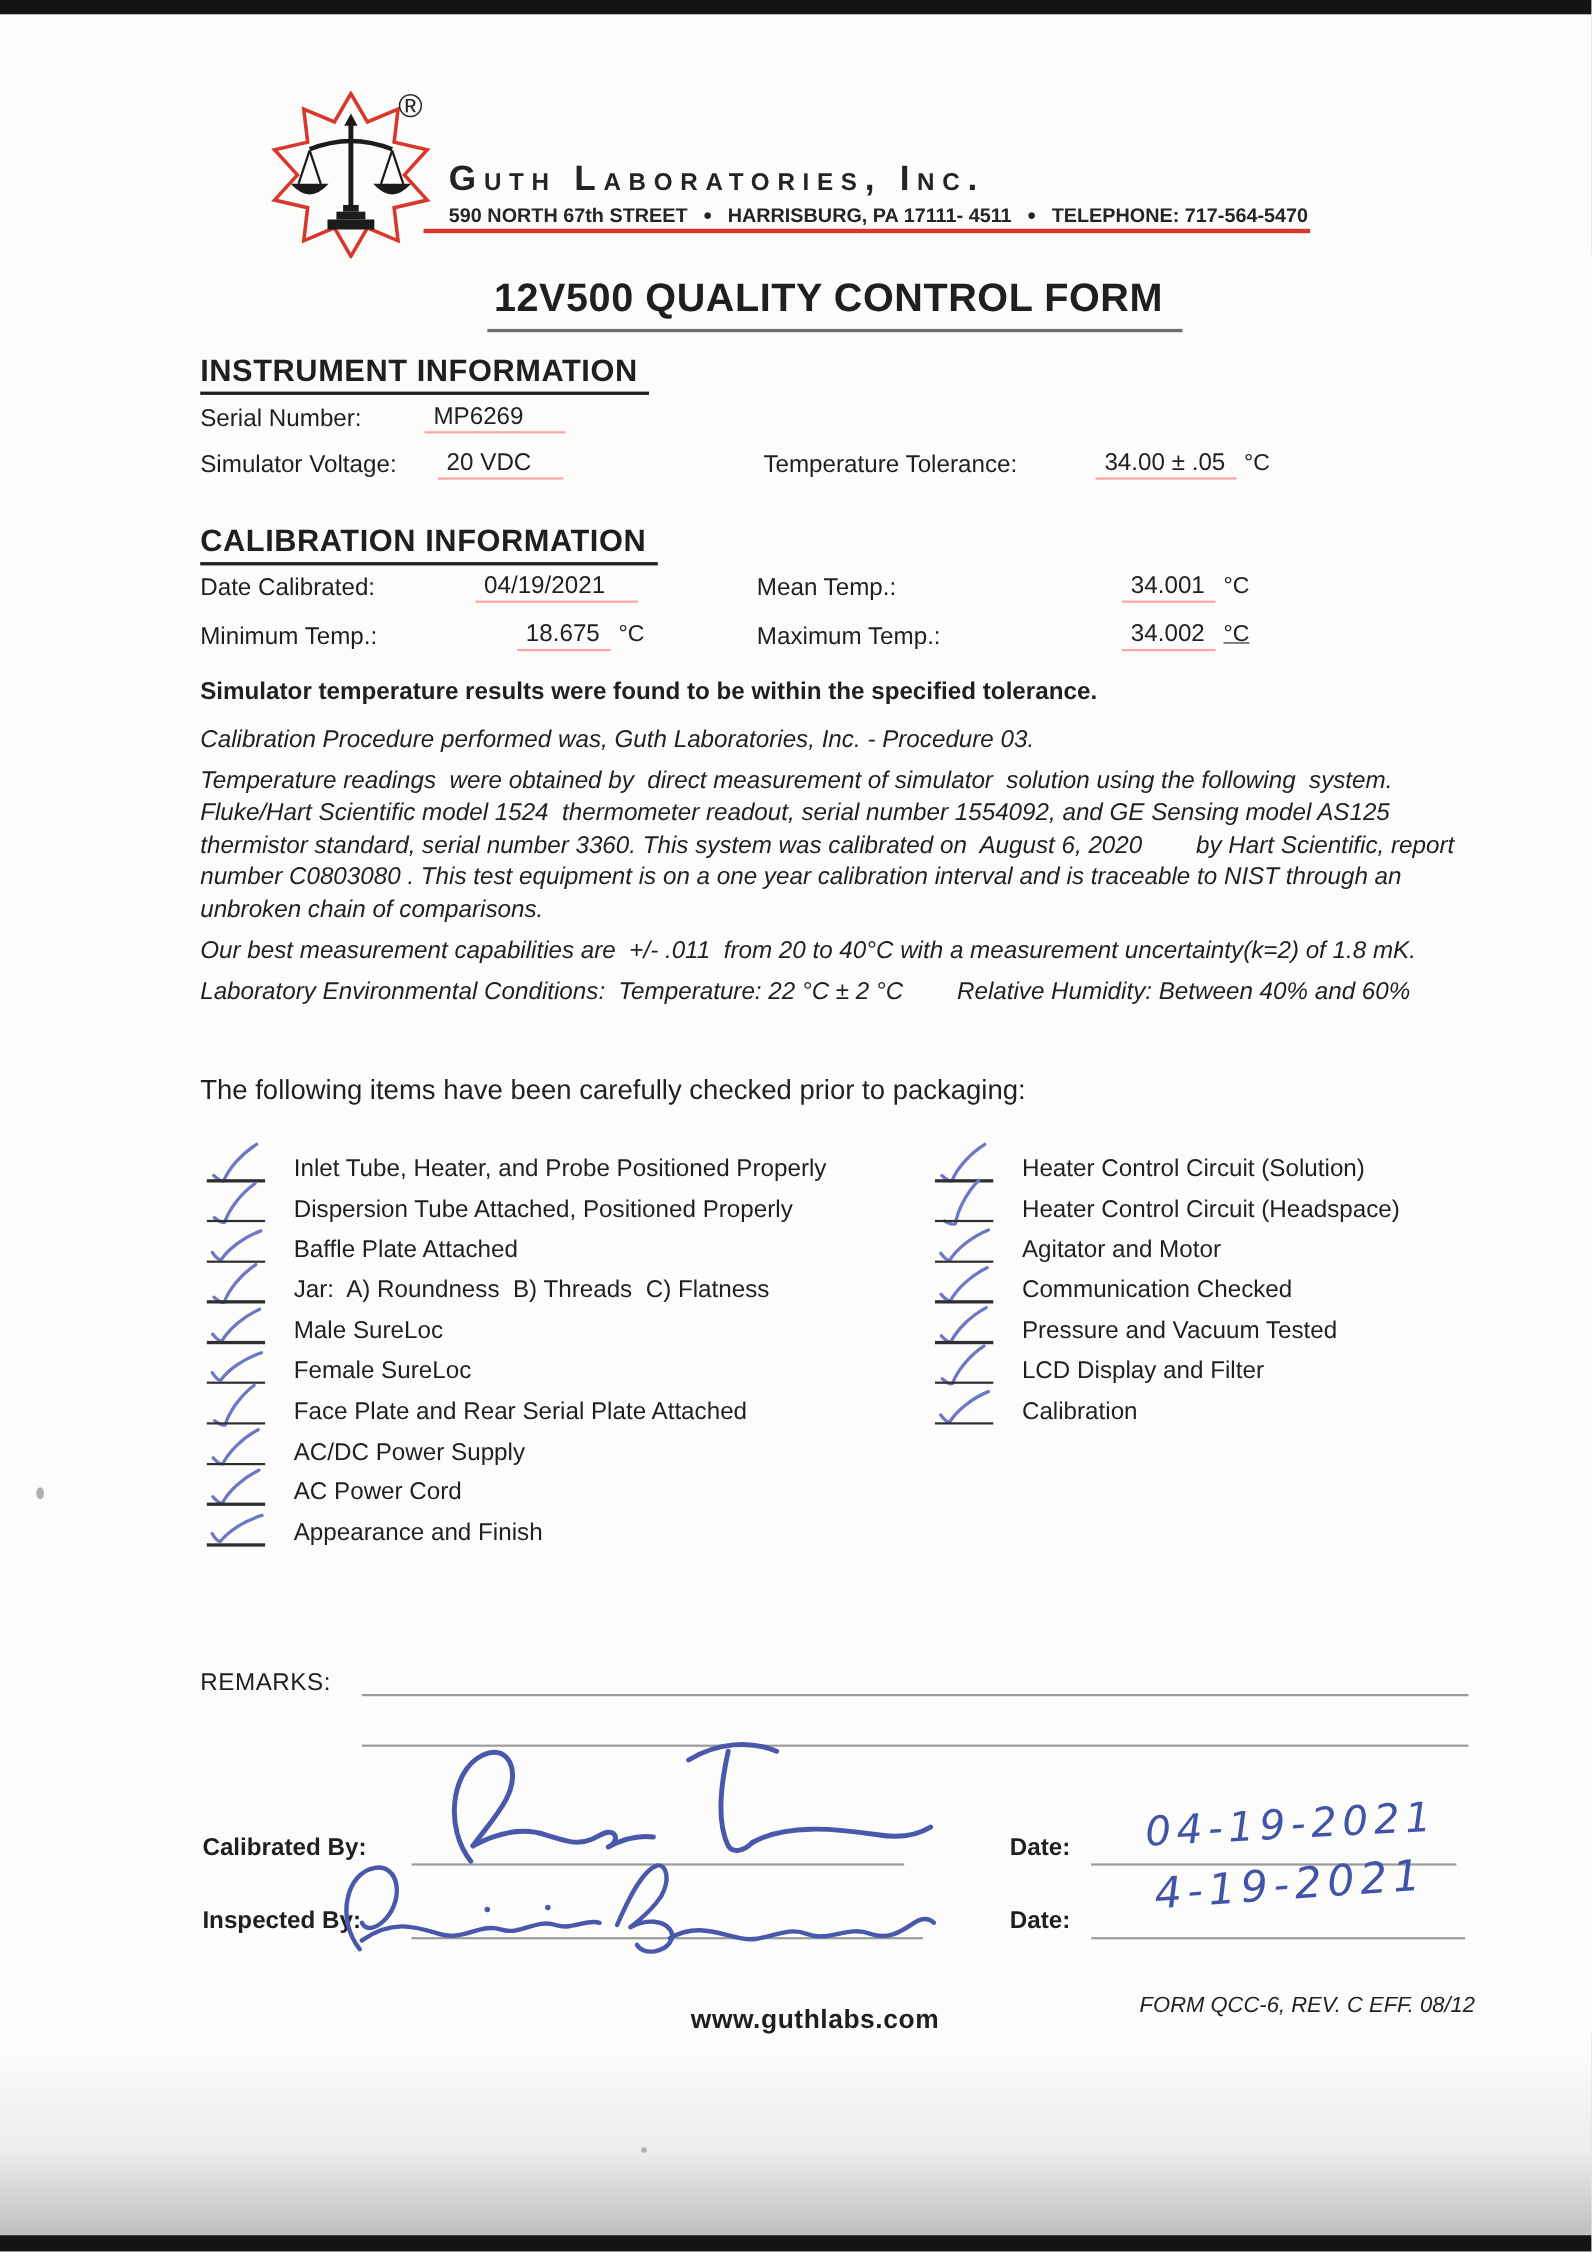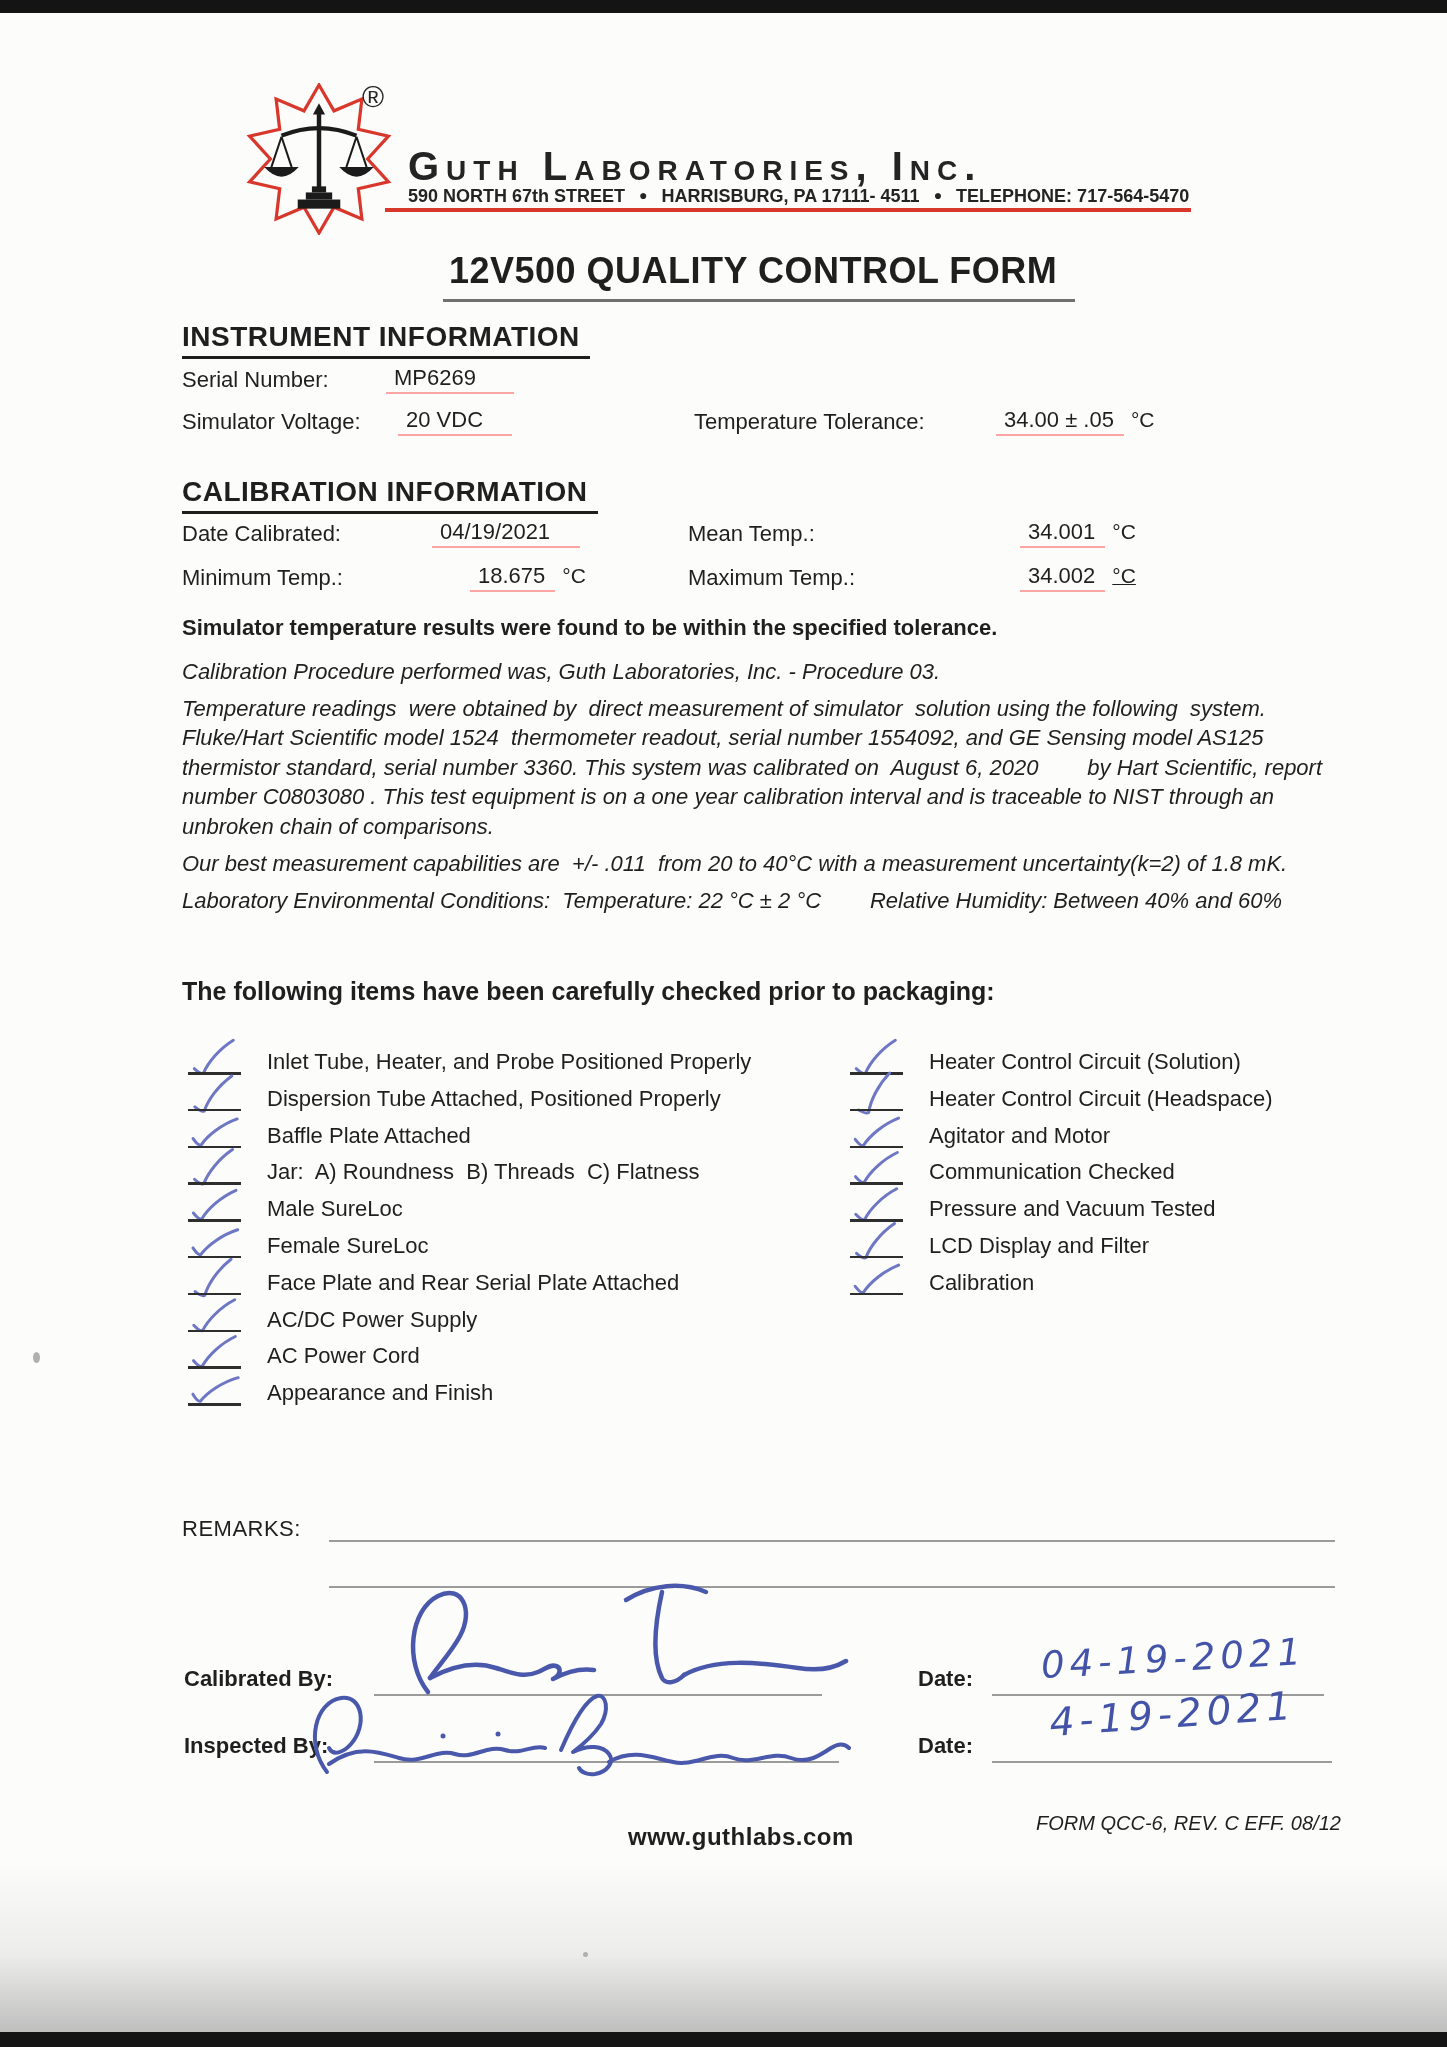--- a/index.html
+++ b/index.html
@@ -5,28 +5,28 @@
   html,body{margin:0;padding:0;background:#d9d9d9;}
   .page{position:relative;width:1447px;height:2047px;margin:0 auto;background:#fcfcfb;
         overflow:hidden;font-family:"Liberation Sans",sans-serif;color:#1f1f1f;}
   .abs{position:absolute;white-space:nowrap;}
   .b{font-weight:bold;}
   .lbl{font-size:22px;}
   .val{font-size:22px;border-bottom:2px solid #fca5a5;padding:0 10px 1px 8px;display:inline-block;}
   .unit{font-size:21px;margin-left:7px;}
   .sec-head{font-size:28px;font-weight:bold;letter-spacing:.5px;border-bottom:3px solid #1e1e1e;padding:0 10px 3px 0;}
   .title{font-size:36px;font-weight:bold;letter-spacing:.5px;border-bottom:3px solid #707070;padding:0 18px 7px 6px;}
-  .company{font-size:40px;font-weight:bold;font-variant:small-caps;letter-spacing:7px;color:#242424;}
+  .company{font-size:32px;font-weight:bold;font-variant:small-caps;letter-spacing:7px;color:#242424;}
   .addr{font-size:18px;font-weight:bold;color:#242424;}
   .addr .bullet{font-size:14px;margin:0 14px;vertical-align:2px;}
   .redline{position:absolute;height:4px;background:#d8382c;}
   .para{font-size:22px;font-style:italic;line-height:29.4px;}
   .para-line{height:29.4px;}
   .statement{font-size:22px;font-weight:bold;}
-  .chk-heading{font-size:25px;font-weight:bold;}
+  .chk-heading{font-size:25px;font-weight:normal;}
   .check-col{position:absolute;}
   .check-row{position:relative;height:36.8px;}
   .checkline{position:absolute;left:0;top:27px;width:53px;height:2.5px;background:#2e2e2e;}
   .checkmark{position:absolute;left:2px;top:-2px;width:46px;height:36px;}
   .checkmark svg{overflow:visible;display:block;}
   .check-label{position:absolute;left:79px;top:4px;font-size:22px;}
   .ruled{position:absolute;height:2px;background:#9b9b9b;}
   .handdate{font-family:"DejaVu Sans",sans-serif;font-style:italic;color:#4353a8;}
   .pen{fill:none;stroke:#4a58ab;stroke-linecap:round;stroke-linejoin:round;}
   .pendot{fill:#4a58ab;stroke:none;}

